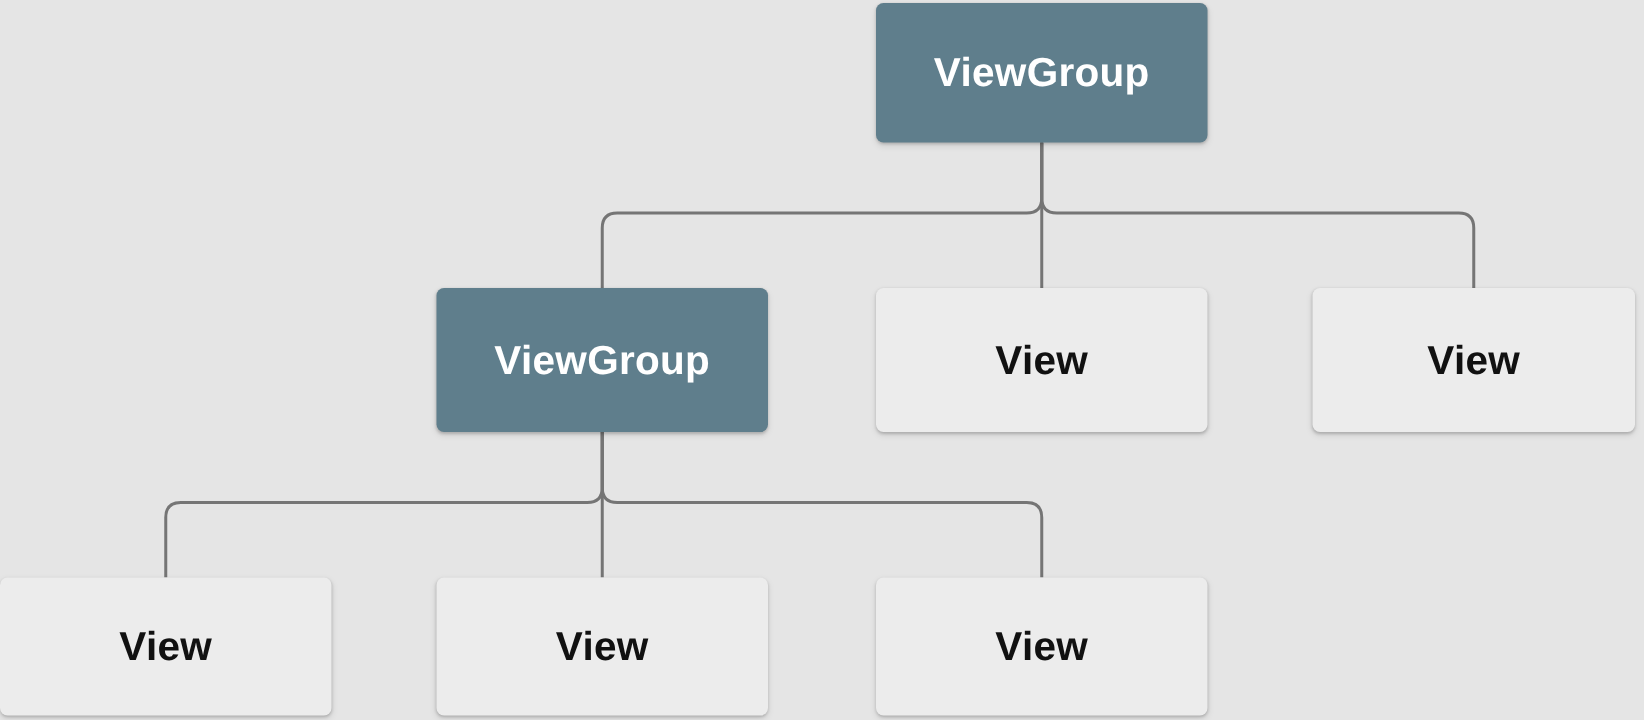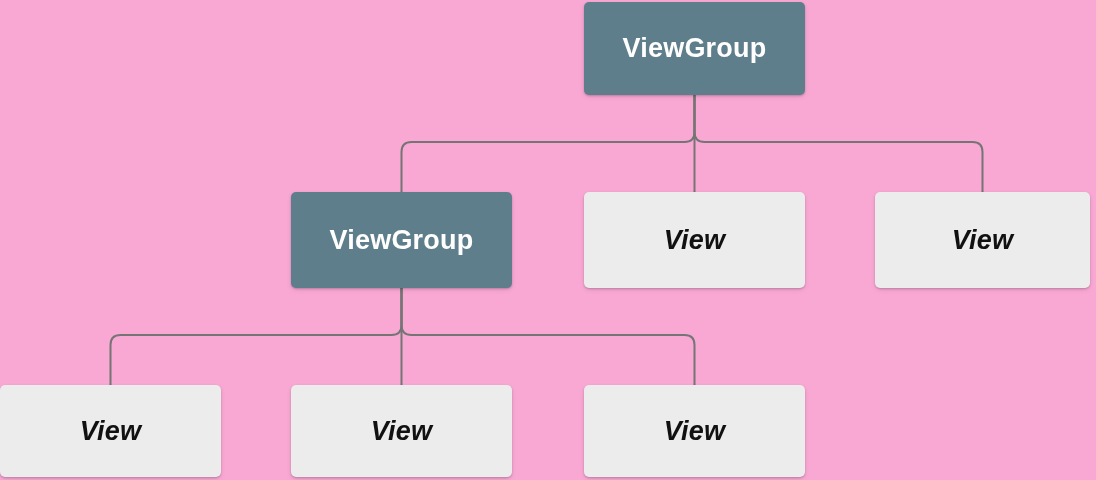--- a/index.html
+++ b/index.html
@@ -5,21 +5,21 @@
   html, body {
     margin: 0;
     padding: 0;
     background: #ffffff;
     font-family: "Liberation Sans", sans-serif;
   }
   .canvas {
     position: relative;
     width: 1096px;
     height: 480px;
-    background: #f9a8d4;
+    background: #e5e5e5;
     overflow: hidden;
   }
   svg.edges {
     position: absolute;
     left: 0;
     top: 0;
     width: 1096px;
     height: 480px;
   }
   svg.edges path {
@@ -38,21 +38,20 @@
     letter-spacing: 0.2px;
     box-shadow: 0 1px 2px rgba(0,0,0,0.18), 0 2px 5px rgba(0,0,0,0.10);
   }
   .node.viewgroup {
     background: #5f7e8c;
     color: #ffffff;
   }
   .node.view {
     background: #ececec;
     color: #111111;
-    font-style: italic;
   }
 </style>
 </head>
 <body>
 
 <div class="canvas">
 
   <svg class="edges" viewBox="0 0 1096 480" aria-hidden="true">
     <path d="M694.5,95 V132 Q694.5,142 684.5,142 H411.5 Q401.5,142 401.5,152 V192"></path>
     <path d="M694.5,95 V192"></path>

